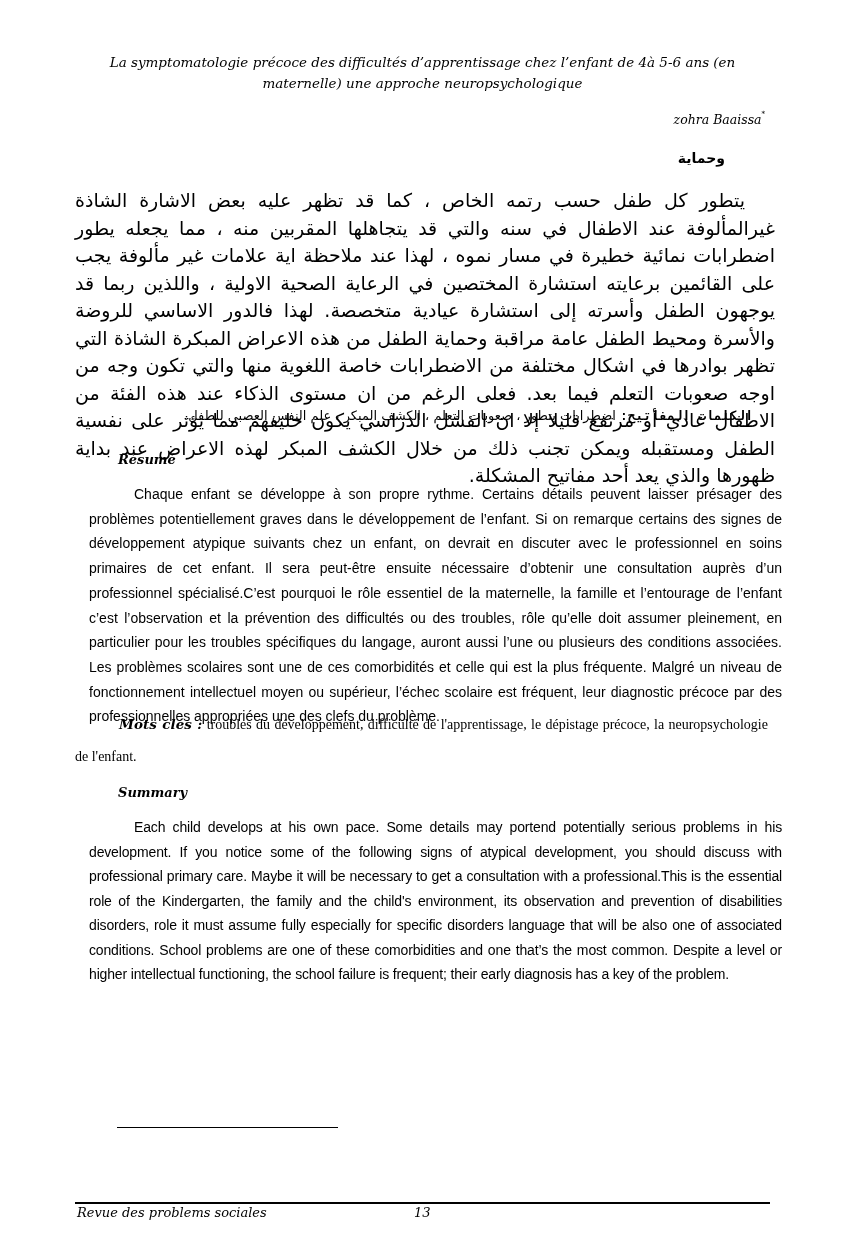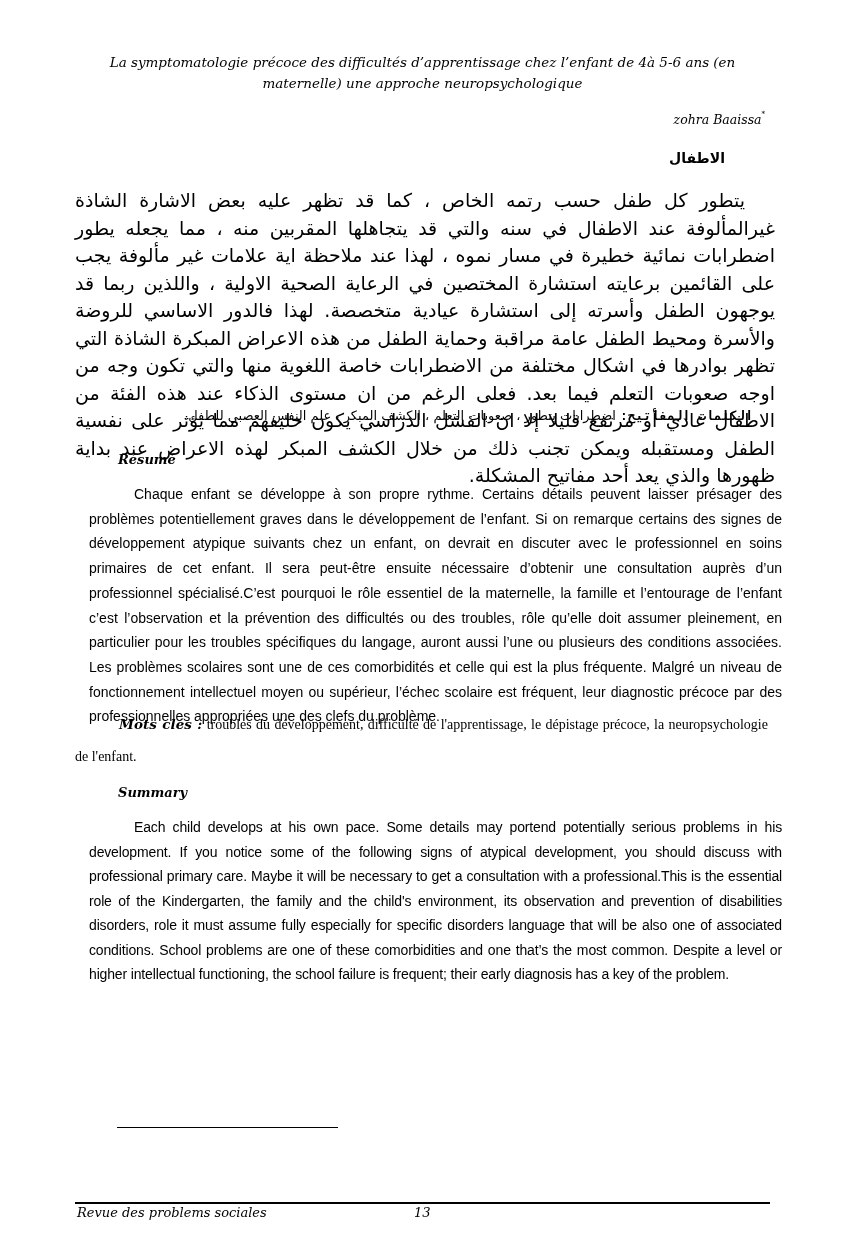--- a/index.html
+++ b/index.html
@@ -66,21 +66,21 @@
     .footer-right { right: 78px; margin-top: 32px; }
   </style>
 </head>
 <body>
 
 <div class="page">
 
   <div class="title">La symptomatologie précoce des difficultés d’apprentissage chez l’enfant de 4à 5-6 ans (en maternelle) une approche neuropsychologique</div>
   <div class="author"><span>zohra Baaissa</span><sup>*</sup></div>
 
-  <div class="ar-heading">الاطفال</div>
+  <div class="ar-heading">وحماية</div>
   <div class="ar-body">يتطور كل طفل حسب رتمه الخاص ، كما قد تظهر عليه بعض الاشارة الشاذة غيرالمألوفة عند الاطفال في سنه والتي قد يتجاهلها المقربين منه ، مما يجعله يطور اضطرابات نمائية خطيرة في مسار نموه ، لهذا عند ملاحظة اية علامات غير مألوفة يجب على القائمين برعايته استشارة المختصين في الرعاية الصحية الاولية ، واللذين ربما قد يوجهون الطفل وأسرته إلى استشارة عيادية متخصصة. لهذا فالدور الاساسي للروضة والأسرة ومحيط الطفل عامة مراقبة وحماية الطفل من هذه الاعراض المبكرة الشاذة التي تظهر بوادرها في اشكال مختلفة من الاضطرابات خاصة اللغوية منها والتي تكون وجه من اوجه صعوبات التعلم فيما بعد. فعلى الرغم من ان مستوى الذكاء عند هذه الفئة من الاطفال عادي أو مرتفع قليلا إلا ان الفشل الدراسي يكون حليفهم مما يؤثر على نفسية الطفل ومستقبله ويمكن تجنب ذلك من خلال الكشف المبكر لهذه الاعراض عند بداية ظهورها والذي يعد أحد مفاتيح المشكلة.</div>
   <div class="ar-keywords"><span class="lbl">الكلمات المفاتيح:</span><span> اضطرابات يتطور ، صعوبات التعلم ، الكشف المبكر ، علم النفس العصبي للطفل.</span></div>
 
   <div class="sec-heading" style="top:452px;">Résumé</div>
   <div class="fr-body">Chaque enfant se développe à son propre rythme. Certains détails peuvent laisser présager des problèmes potentiellement graves dans le développement de l’enfant. Si on remarque certains des signes de développement atypique suivants chez un enfant, on devrait en discuter avec le professionnel en soins primaires de cet enfant. Il sera peut-être ensuite nécessaire d’obtenir une consultation auprès d’un professionnel spécialisé.C’est pourquoi le rôle essentiel de la maternelle, la famille et l’entourage de l’enfant c’est l’observation et la prévention des difficultés ou des troubles, rôle qu’elle doit assumer pleinement, en particulier pour les troubles spécifiques du langage, auront aussi l’une ou plusieurs des conditions associées. Les problèmes scolaires sont une de ces comorbidités et celle qui est la plus fréquente. Malgré un niveau de fonctionnement intellectuel moyen ou supérieur, l’échec scolaire est fréquent, leur diagnostic précoce par des professionnelles appropriées une des clefs du problème.</div>
   <div class="kw fr-kw"><span class="lbl">Mots clés :</span><span> troubles du développement, difficulté de l'apprentissage, le dépistage précoce, la neuropsychologie de l'enfant.</span></div>
 
   <div class="sec-heading" style="top:785px;">Summary</div>
   <div class="en-body">Each child develops at his own pace. Some details may portend potentially serious problems in his development. If you notice some of the following signs of atypical development, you should discuss with professional primary care. Maybe it will be necessary to get a consultation with a professional.This is the essential role of the Kindergarten, the family and the child's environment, its observation and prevention of disabilities disorders, role it must assume fully especially for specific disorders language that will be also one of associated conditions. School problems are one of these comorbidities and one that’s the most common. Despite a level or higher intellectual functioning, the school failure is frequent; their early diagnosis has a key of the problem.</div>
 

